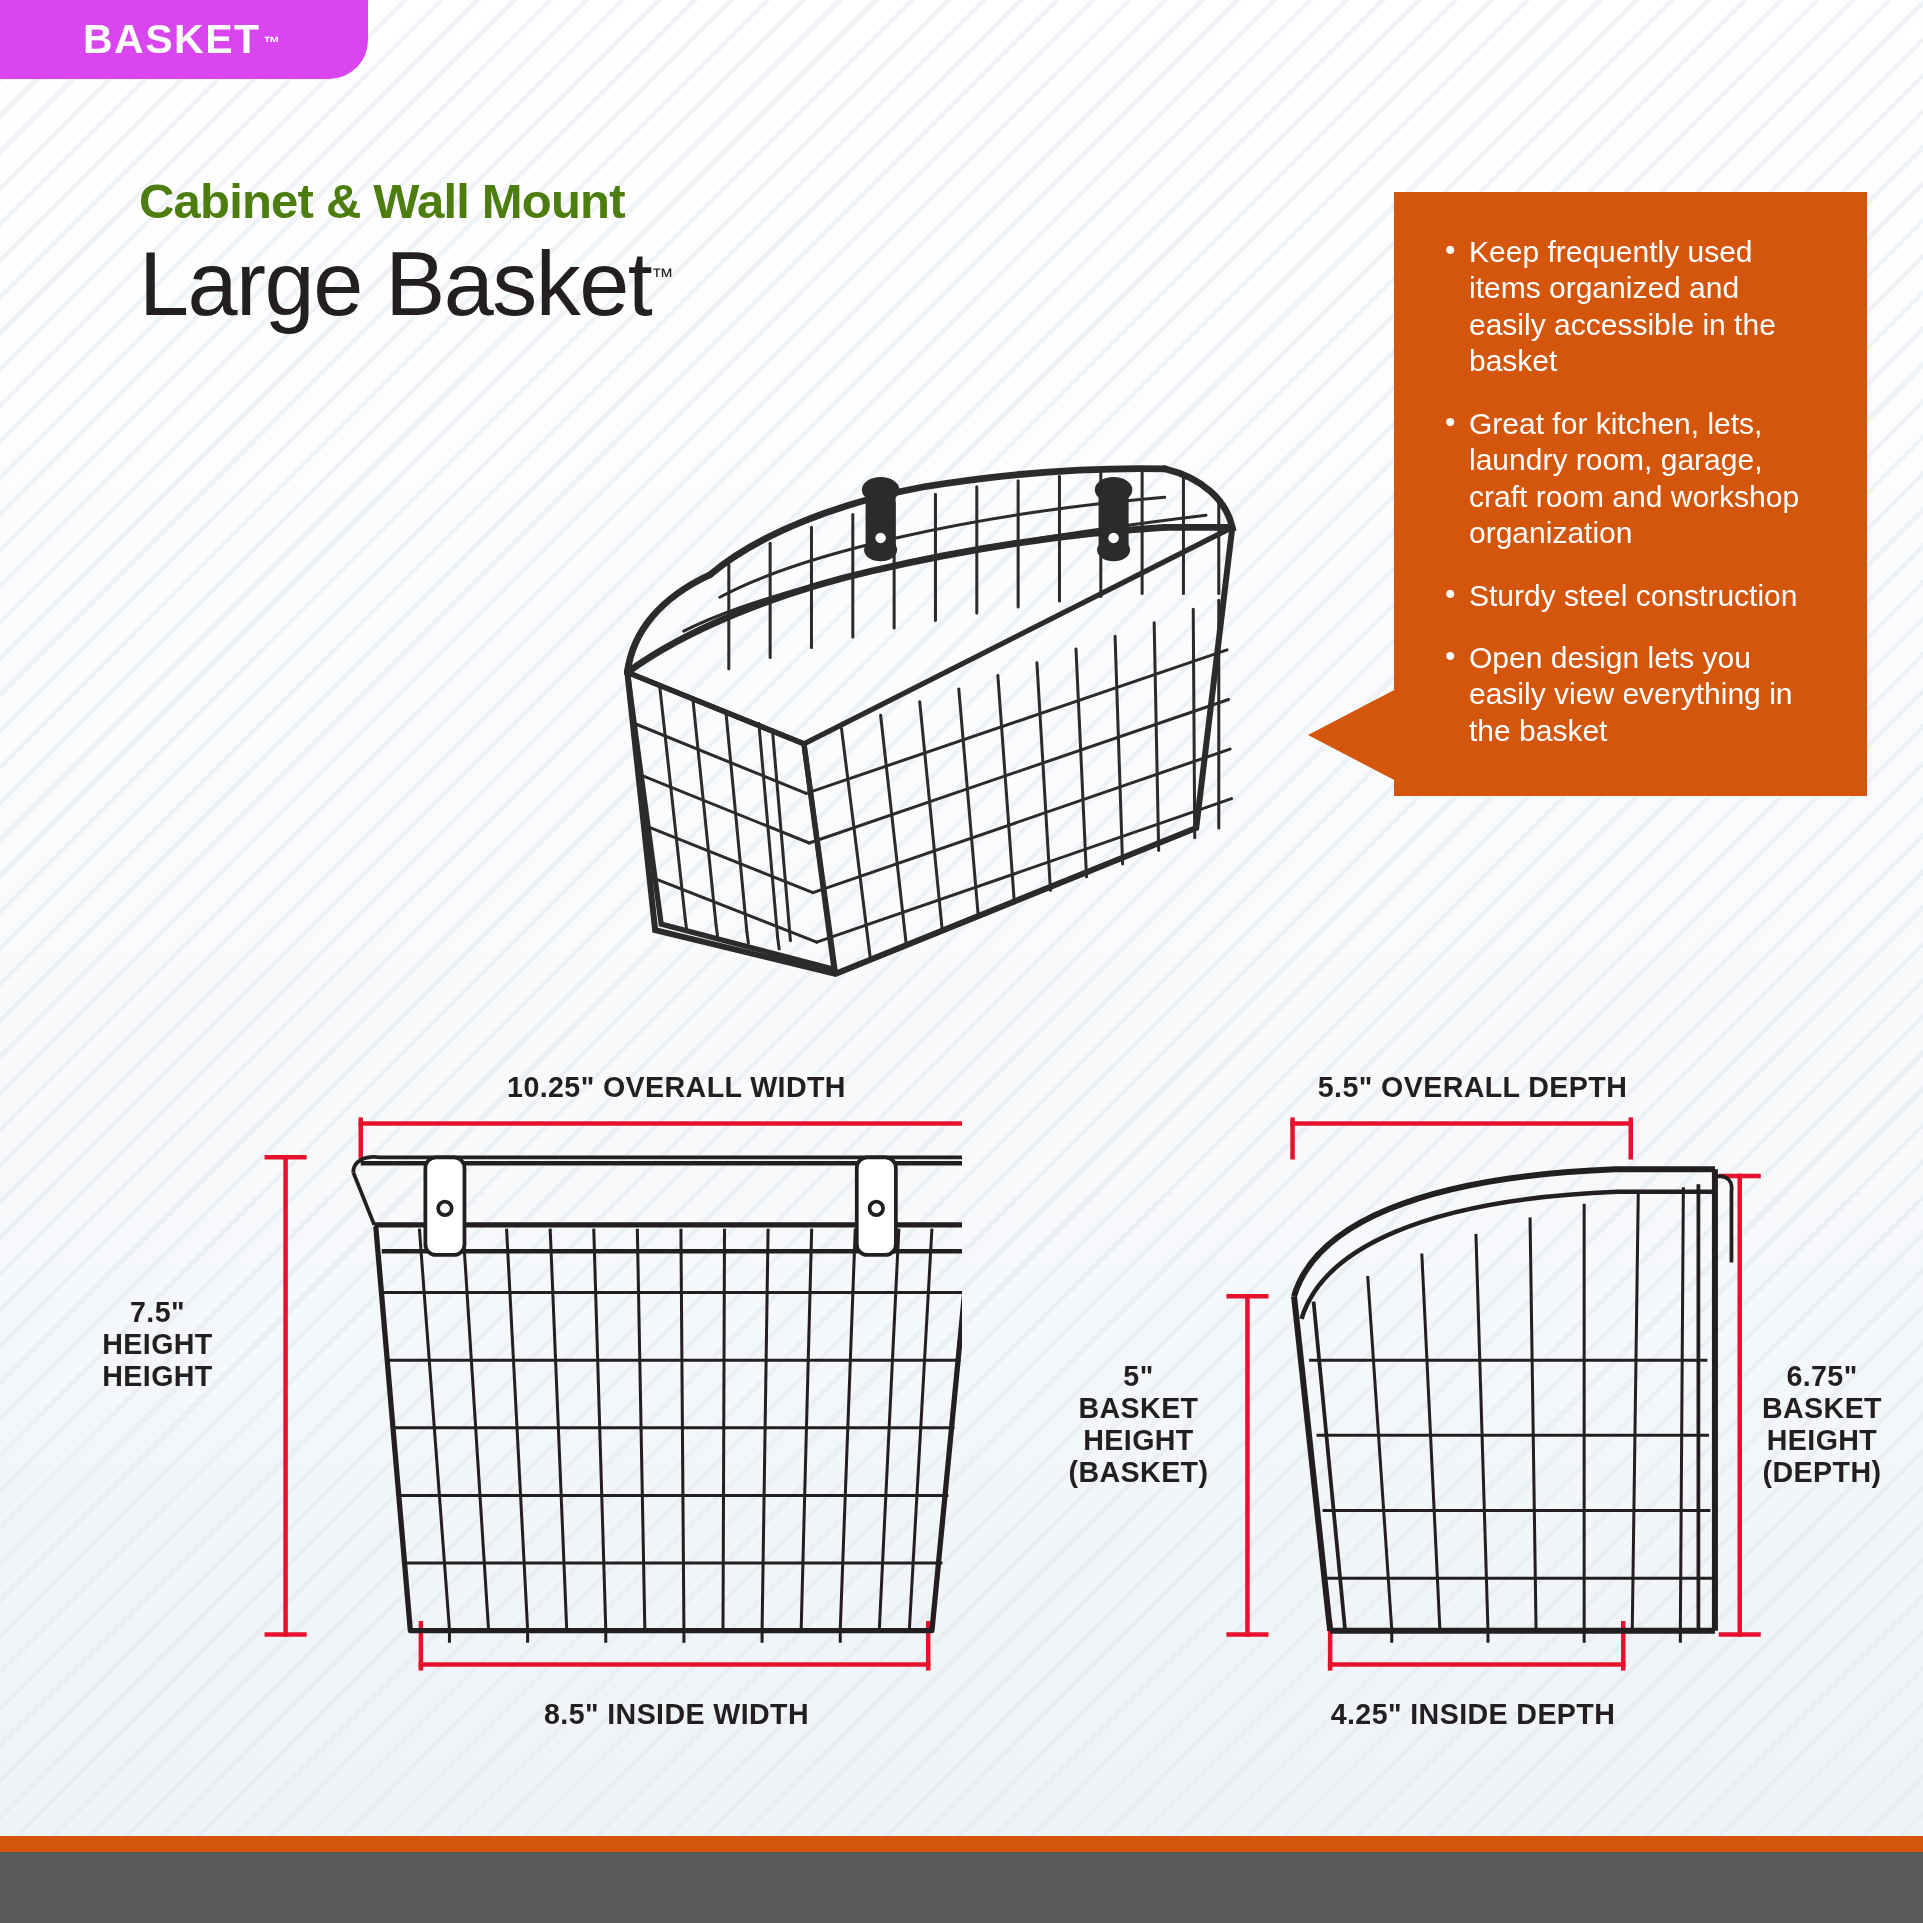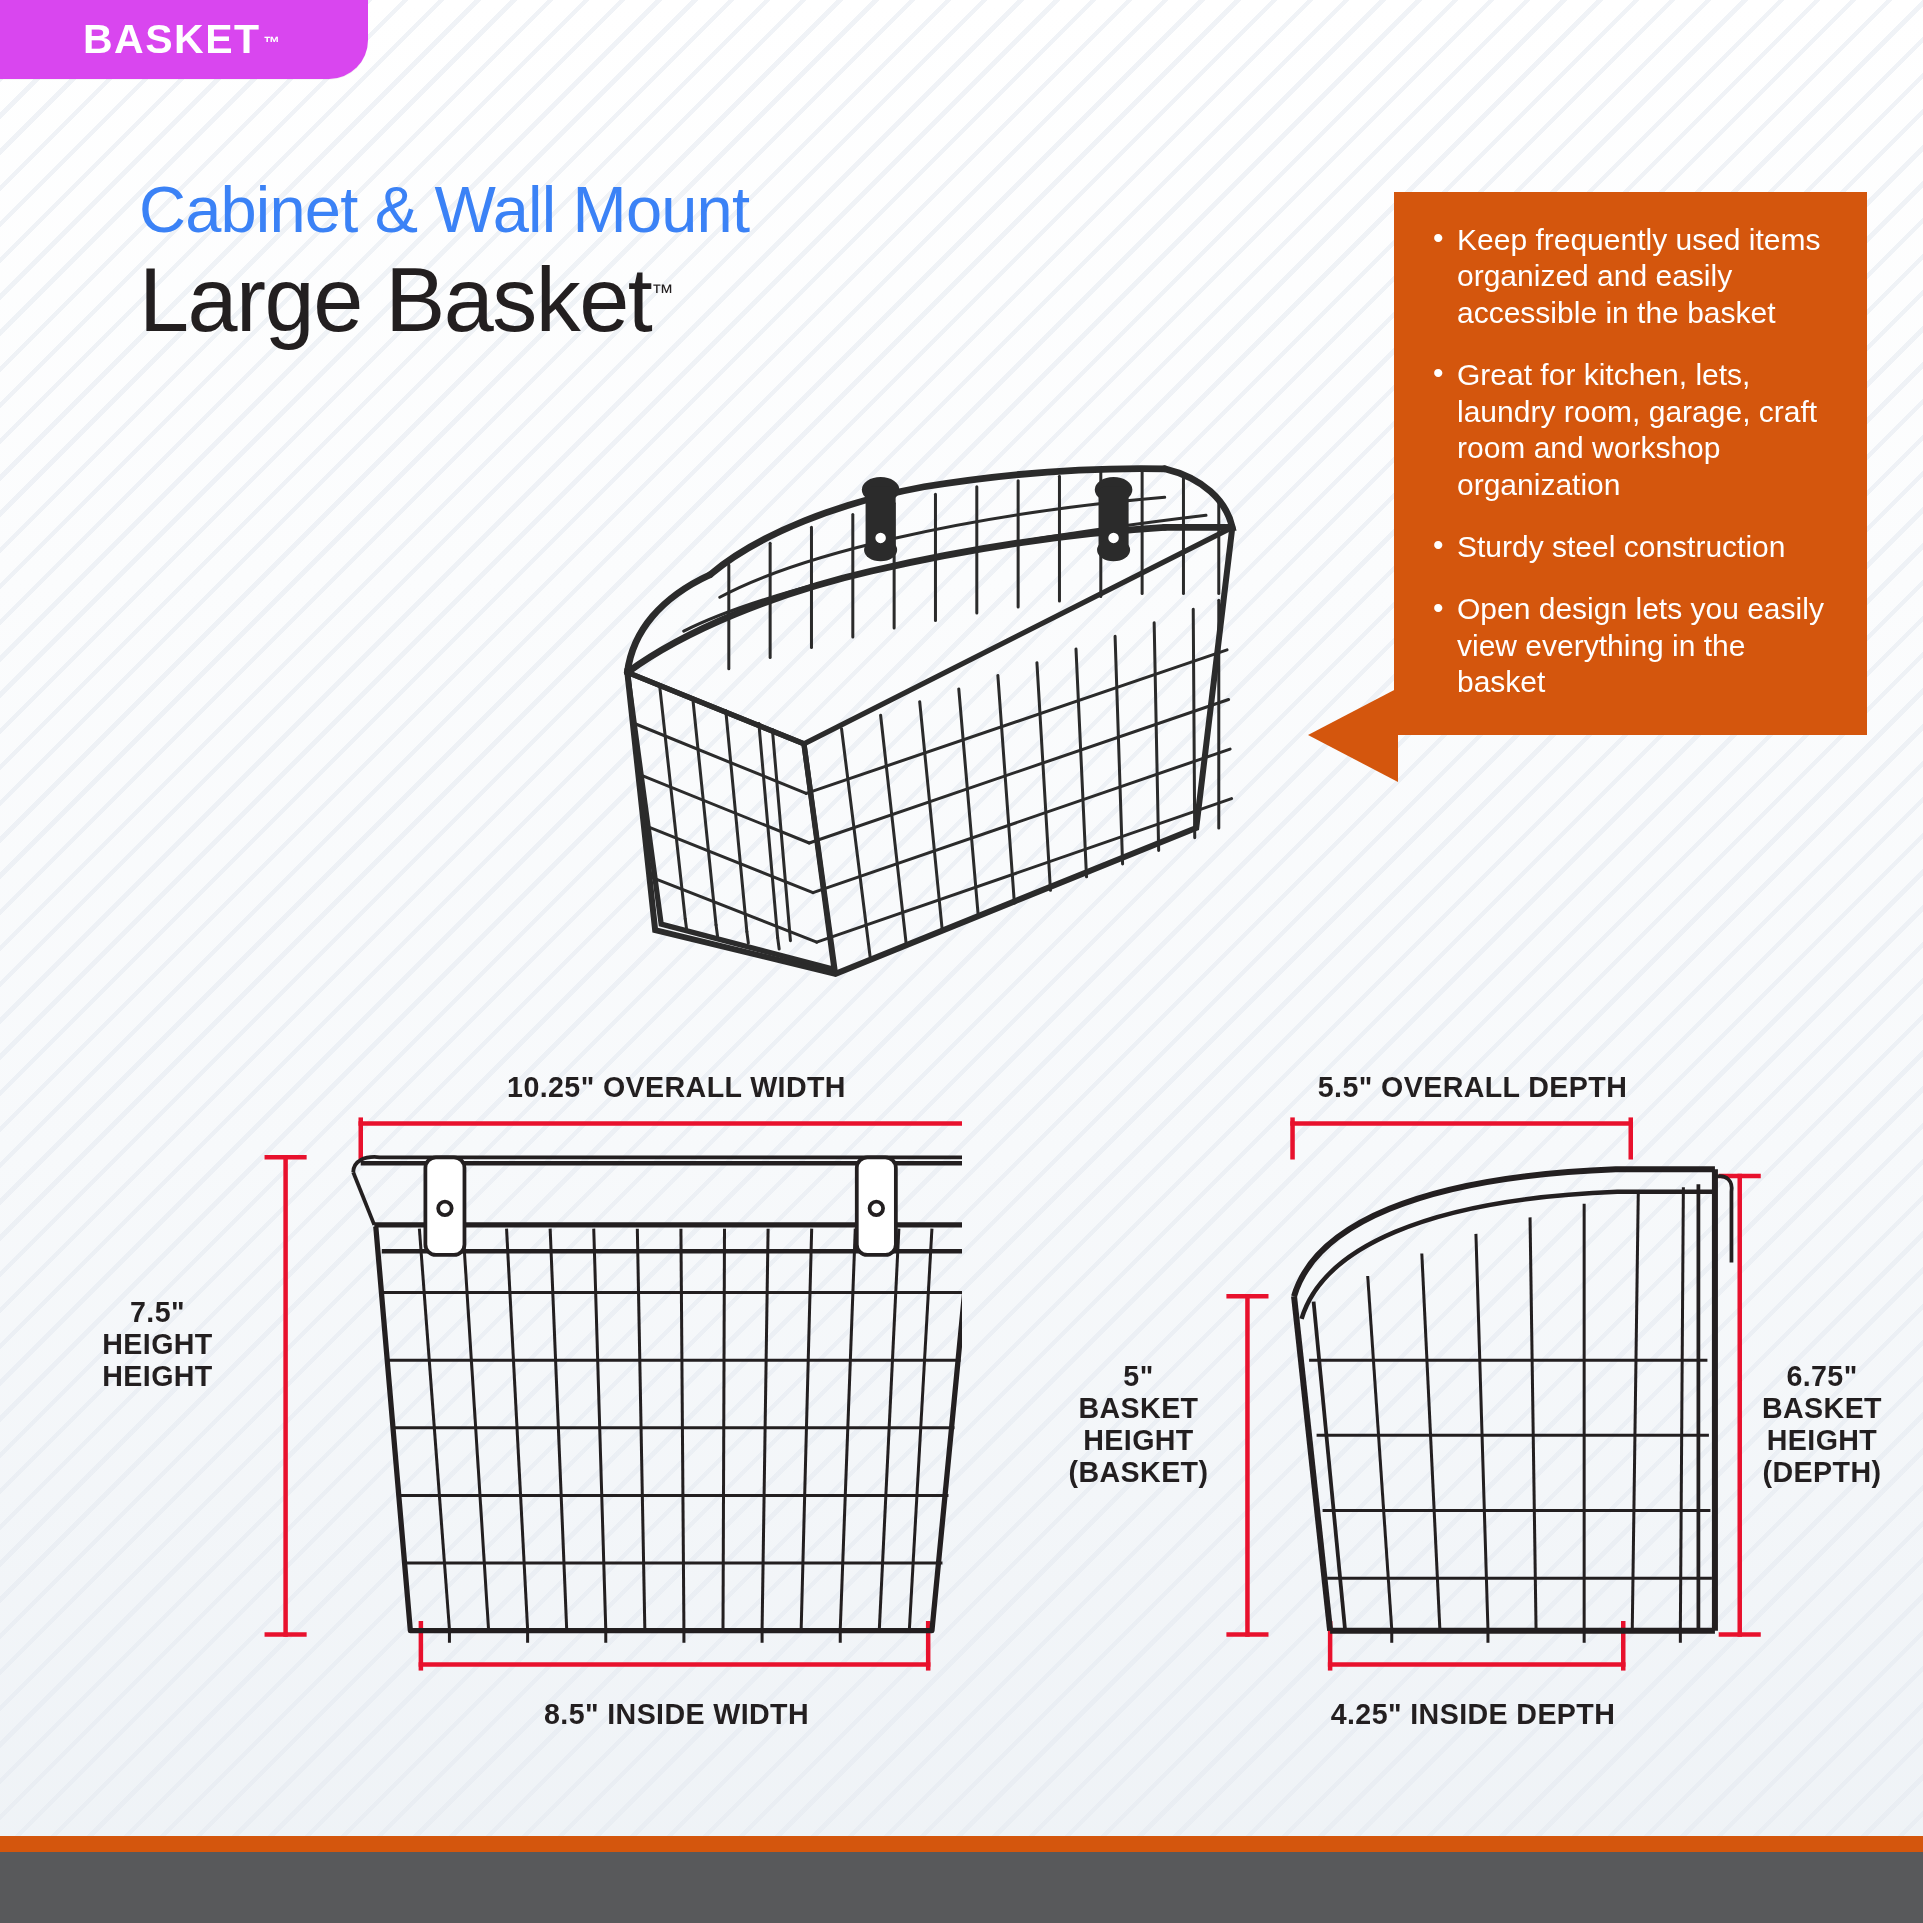--- a/index.html
+++ b/index.html
@@ -33,31 +33,31 @@
   }
   #brand-tab .brand-text{
     color:#ffffff;font-size:41px;font-weight:bold;letter-spacing:1.5px;
     margin-left:83px;line-height:1;
   }
   #brand-tab .tm{
     color:#ffffff;font-size:16.5px;vertical-align:super;margin-left:3px;font-weight:bold;
   }
   
   #title-block{position:absolute;left:139px;top:177px;}
-  .title-line1{font-size:65px;color:#3b82f6;font-weight:normal;line-height:1;letter-spacing:-0.8px;}
+  .title-line1{font-size:49px;color:#4d7c0f;font-weight:bold;line-height:1;letter-spacing:-0.8px;}
   .title-line2{font-size:90px;color:#231f20;font-weight:normal;line-height:1.05;margin-top:10.5px;letter-spacing:-1.5px;}
   .title-line2 .tm{font-size:22.5px;vertical-align:super;}
   
   #features{
     position:absolute;left:1394px;top:192px;width:473px;
     background:#d4560d;color:#ffffff;
     padding:25.6px 30px 30px 35px;
     box-sizing:border-box;
   }
-  #features ul{list-style:none;margin:4px;padding:0;}
+  #features ul{list-style:none;margin:16px;padding:0;}
   #features li{
     position:relative;
     font-size:30px;line-height:1.22;
     margin-bottom:25.6px;
     padding-left:24px;
   }
   #features li:last-child{margin-bottom:0;}
   #features li:before{
     content:"\2022";position:absolute;left:0;top:-1.5px;font-size:30px;
   }

